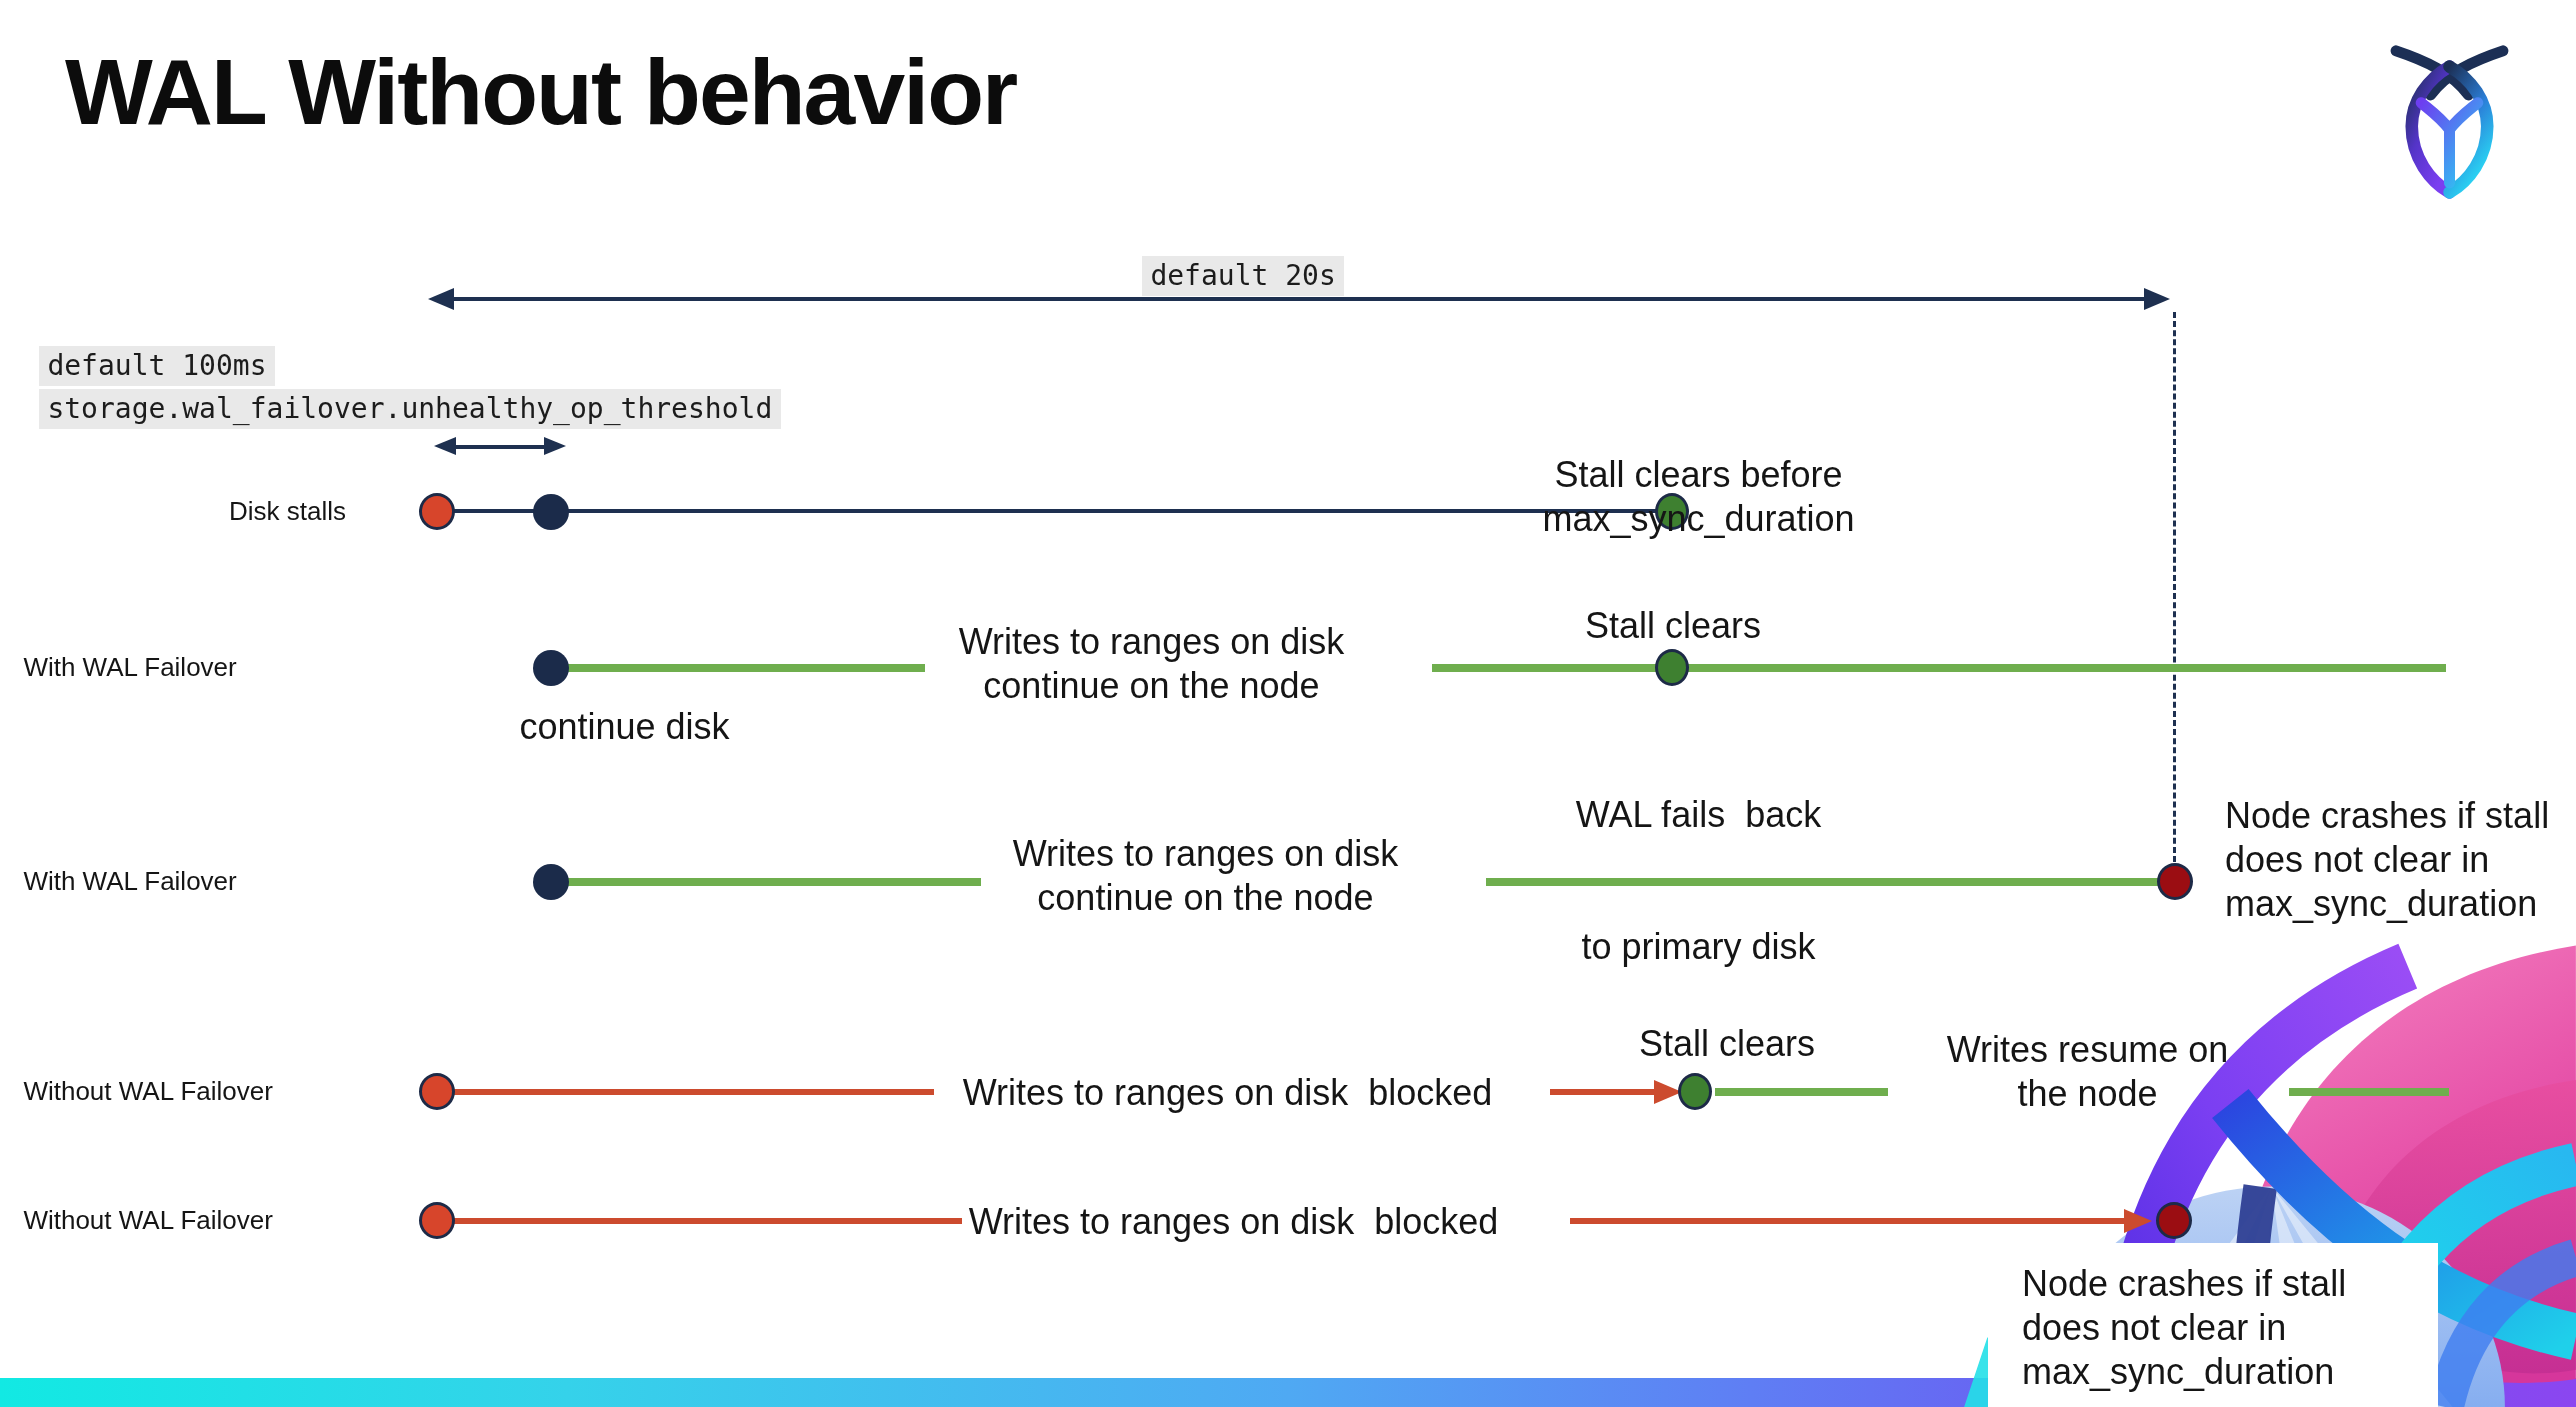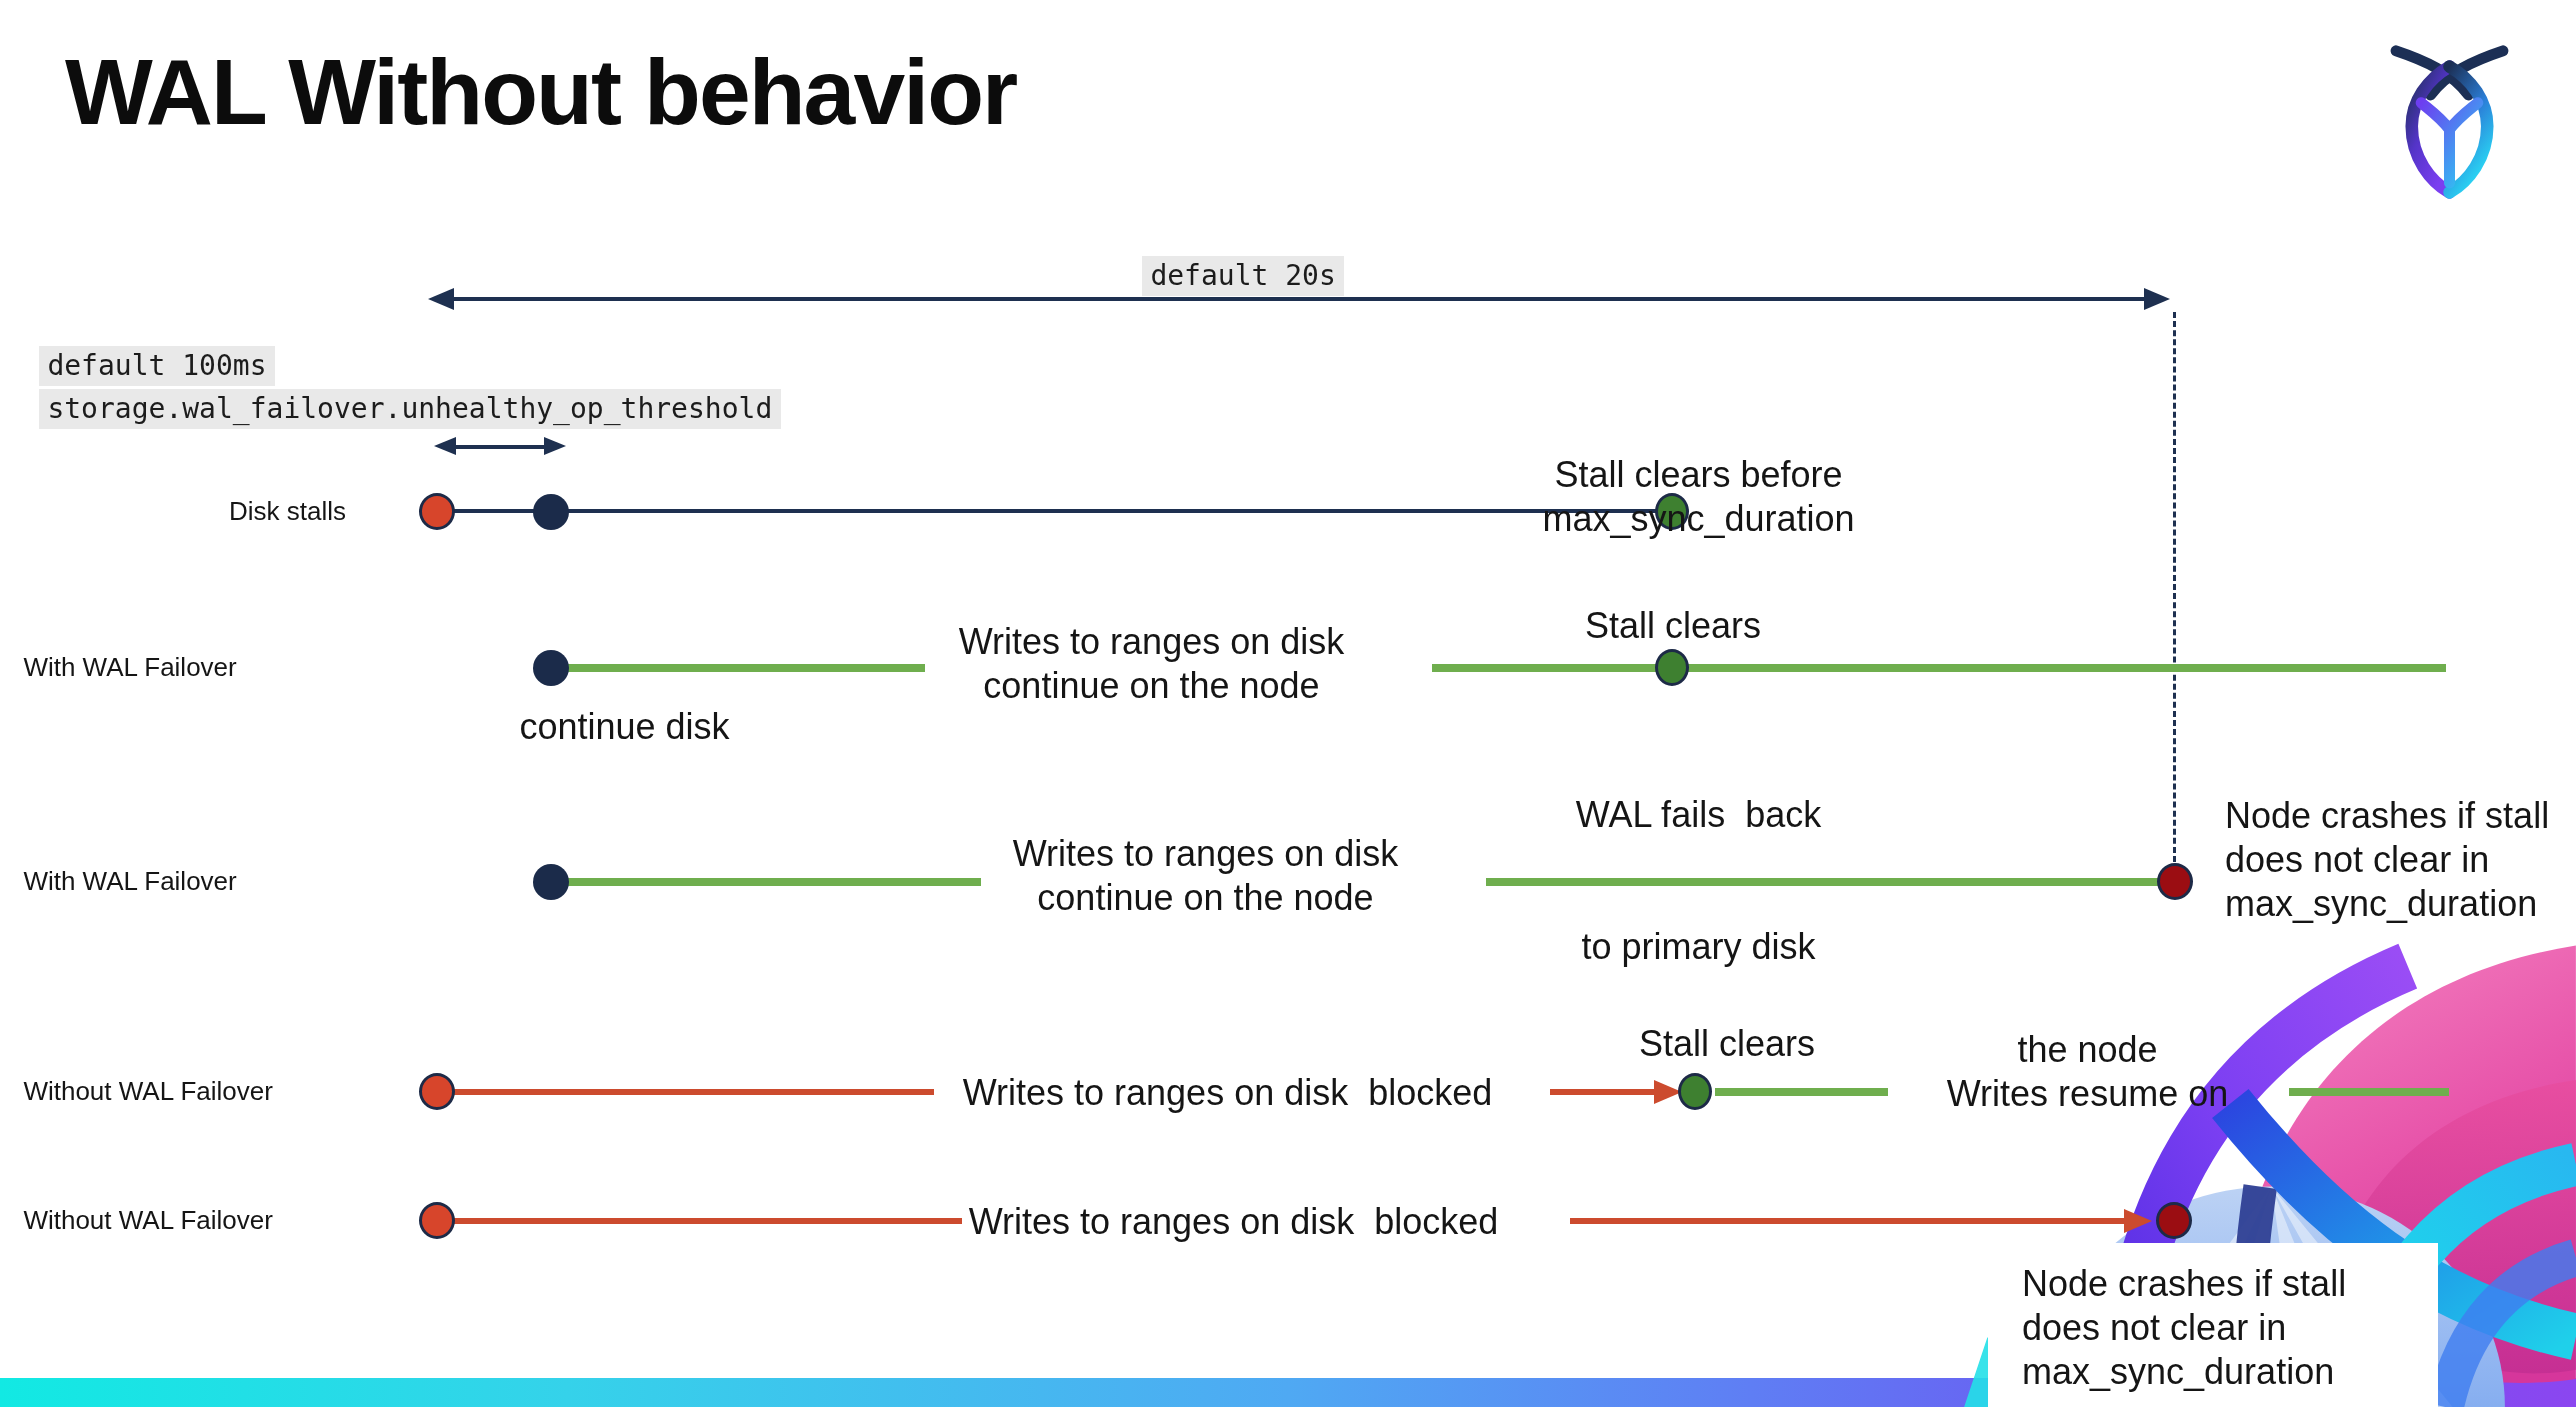--- a/index.html
+++ b/index.html
@@ -201,22 +201,22 @@
   <div class="abs lbl z4" style="left:23.4px;top:1070px;">Without WAL Failover</div>
   <div class="dot dot-red z4" style="left:419px;top:1073px;"></div>
   <div class="rline z3" style="left:440px;top:1089px;width:494px;"></div>
   <div class="abs note center prewrap z4" style="left:947px;top:1071px;width:561px;">Writes to ranges on disk  blocked</div>
   <div class="rline z3" style="left:1550px;top:1089px;width:110px;"></div>
   <div class="ah ah-right-red z3" style="left:1654px;top:1080px;"></div>
   <div class="dot dot-green z4" style="left:1678px;top:1073px;"></div>
   <div class="gline z3" style="left:1715px;top:1088px;width:173px;"></div>
   <div class="abs note center z4" style="left:1587px;top:1022px;width:280px;">Stall clears</div>
   <div class="abs note center z4" style="left:1882px;top:1028px;width:411px;">
+    <div>Writes resume on</div>
     <div>the node</div>
-    <div>Writes resume on</div>
   </div>
   <div class="gline z3" style="left:2289px;top:1088px;width:160px;"></div>
 
   <div class="abs lbl z4" style="left:23.4px;top:1199px;">Without WAL Failover</div>
   <div class="dot dot-red z4" style="left:419px;top:1202px;"></div>
   <div class="rline z3" style="left:440px;top:1218px;width:522px;"></div>
   <div class="abs note center prewrap z4" style="left:953px;top:1200px;width:561px;">Writes to ranges on disk  blocked</div>
   <div class="rline z3" style="left:1570px;top:1218px;width:566px;"></div>
   <div class="ah ah-right-red z3" style="left:2124px;top:1209px;"></div>
   <div class="dot dot-crimson z4" style="left:2156px;top:1202px;"></div>

